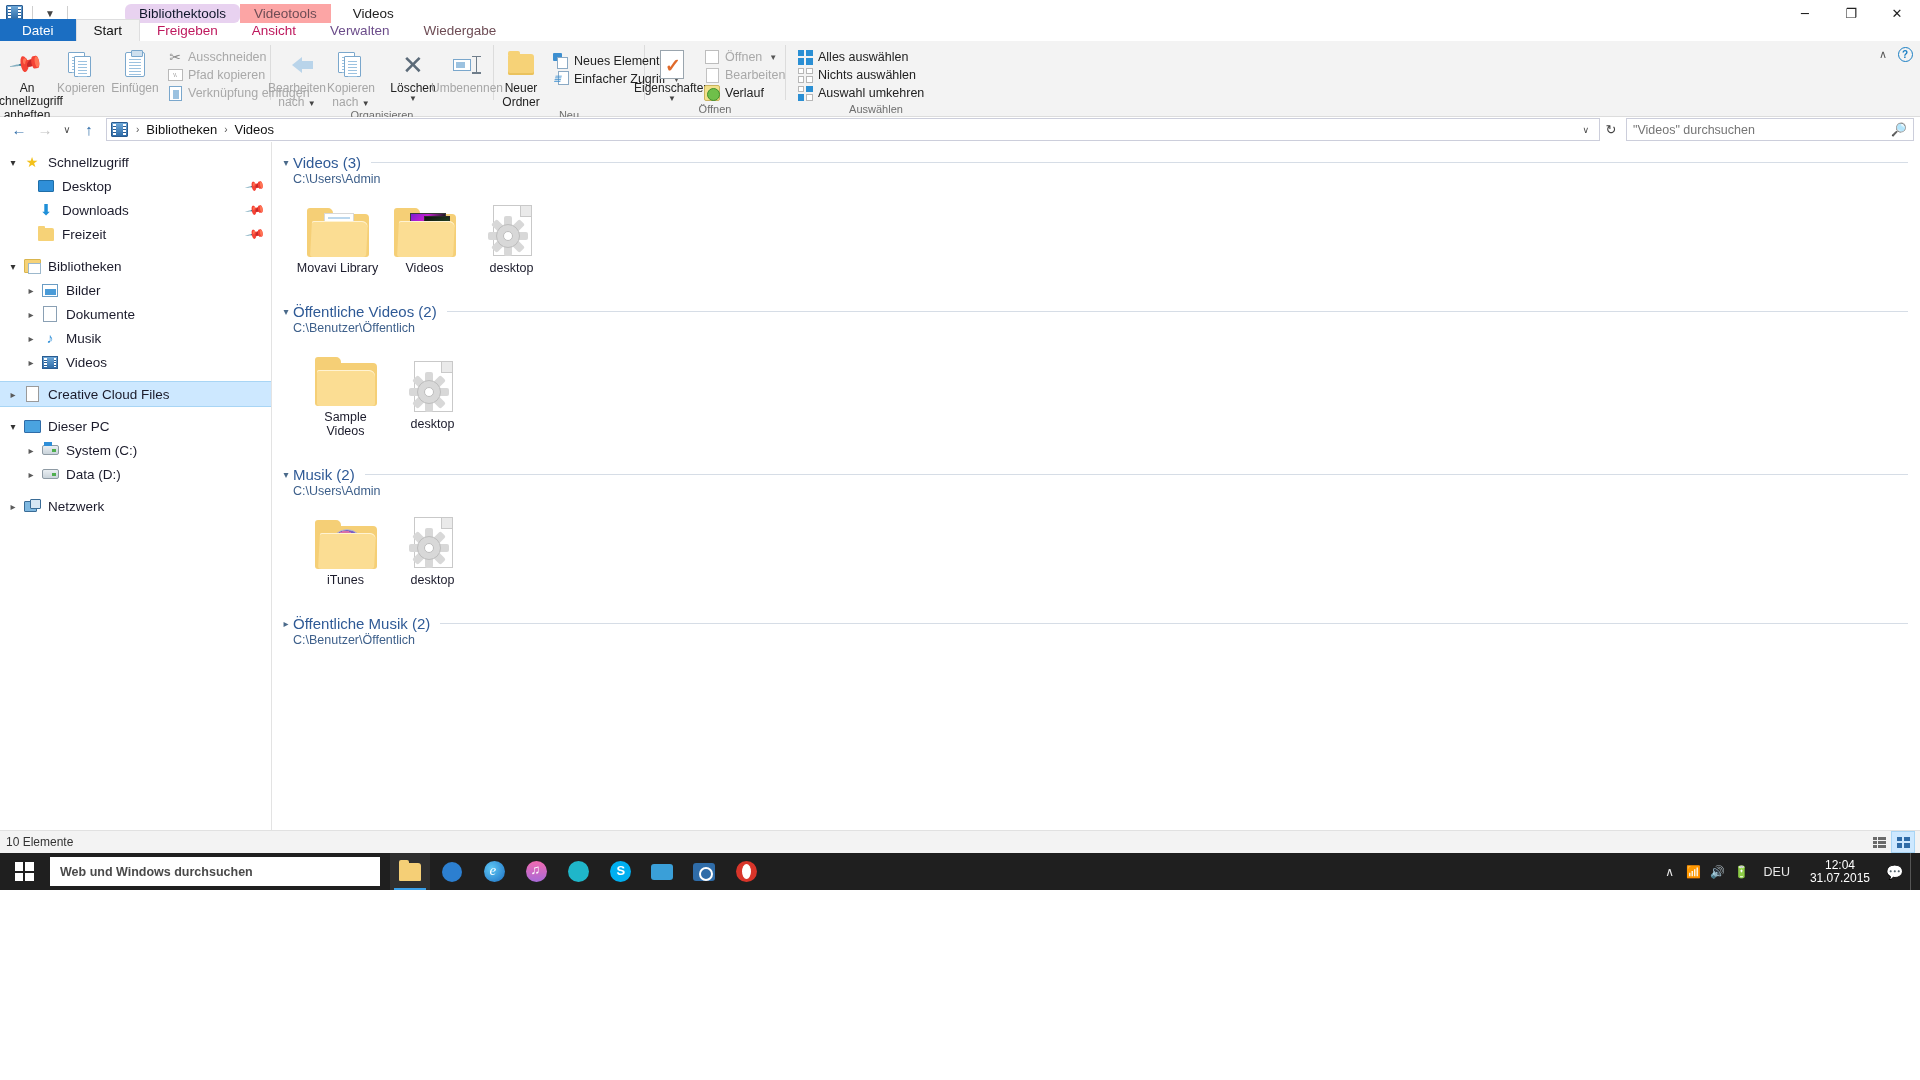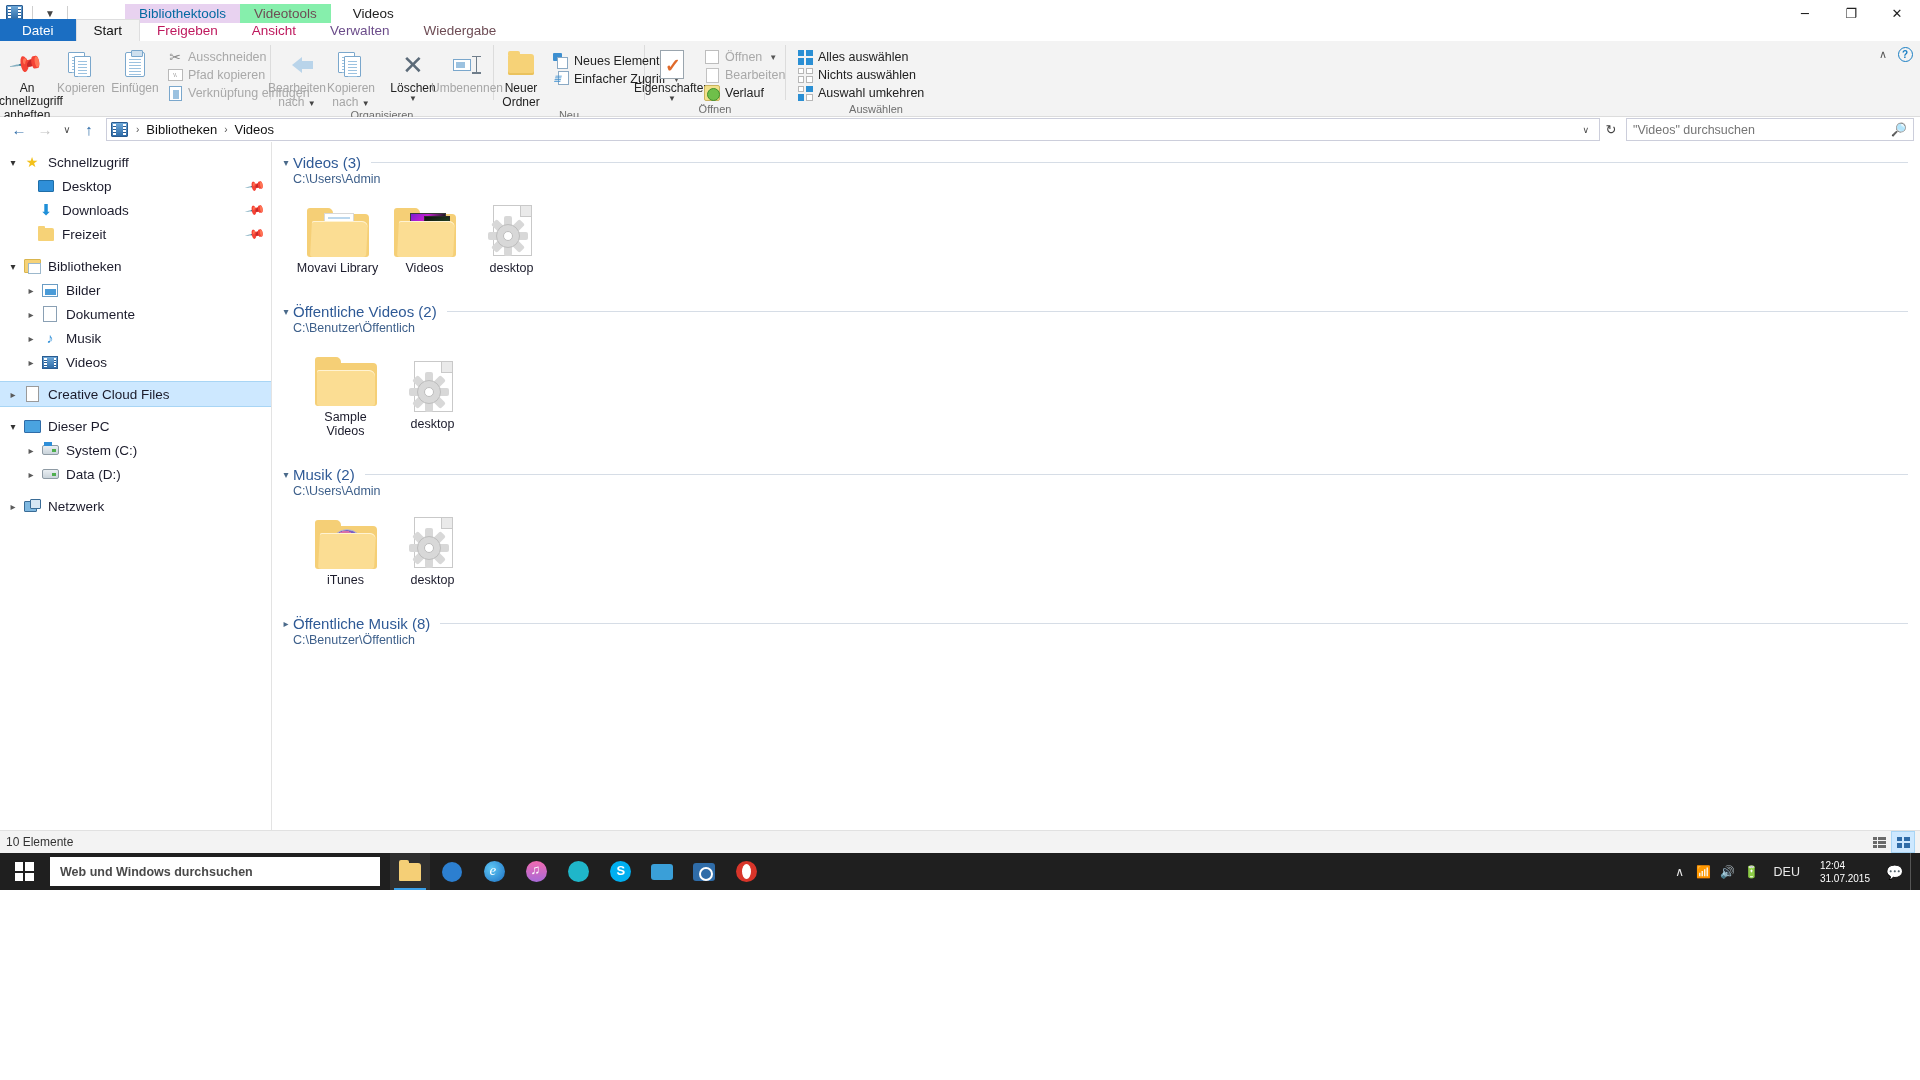--- a/index.html
+++ b/index.html
@@ -31,22 +31,22 @@
   .filmstrip-ico:before{left:1px;}
   .filmstrip-ico:after{right:1px;}
   .qat-sep { width:1px;height:15px;background:#cfcfcf; margin:0 5px; }
   .qat-drop { font-size:10px; color:#444; padding:0 3px; cursor:default; }
 
   .tt-group { display:flex; height:19px; margin-left:52px; align-items:stretch; }
   .tt-tab {
     padding:0 14px; display:flex; align-items:center; font-size:13.5px;
     color:#4a4a6a; height:19px; line-height:19px;
   }
-  .tt-lib { background:#e8d2f0; color:#0369a1;}
-  .tt-vid { background:#86efac; color:#6e4c55;}
+  .tt-lib { background:#e8d2f0; color:#0f172a;border-radius:6px;}
+  .tt-vid { background:#fca5a5; color:#6e4c55;}
   .win-title { margin-left:22px; font-size:13.5px; color:#222; line-height:27px; }
 
   .win-btns { position:absolute; right:0; top:0; display:flex; height:27px; }
   .win-btn { width:46px; height:27px; display:flex; align-items:center; justify-content:center; color:#222; }
   .wb-glyph { font-size:13px; font-family:"DejaVu Sans", sans-serif; line-height:1; }
 
   
   .ribbon-tabs {
     position:absolute; left:0; top:19px; width:1920px; height:22px;
     display:flex; align-items:stretch; z-index:3;
@@ -291,21 +291,21 @@
     width:330px; height:29px; background:#fff; margin-left:2px; display:flex; align-items:center;
     padding:0 10px; font-size:12.5px; color:#4a4a4a;font-weight:bold;
   }
   .task-icons { display:flex; align-items:center; margin-left:10px; gap:2px; }
   .task-ico { width:40px;height:37px;display:flex;align-items:center;justify-content:center;position:relative;}
   .task-ico.active:after{content:"";position:absolute;left:4px;right:4px;bottom:0;height:2px;background:#3aa0e8;}
   .task-ico.active{background:#2f2f2f;}
   .tray { margin-left:auto; display:flex; align-items:center; gap:0; padding-right:2px; }
   .tray-ico{width:24px;height:37px;display:flex;align-items:center;justify-content:center;color:#e8e8e8;font-size:12px;}
   .tray-lang{padding:0 10px;color:#e8e8e8;font-size:12.5px;}
-  .tray-clock{padding:0 10px;color:#fff;font-size:10px;line-height:13px;text-align:left;}
+  .tray-clock{padding:0 10px;color:#fff;font-size:12px;line-height:13px;text-align:center;}
   .tray-action{width:30px;height:37px;display:flex;align-items:center;justify-content:center;color:#e8e8e8;font-size:14px;}
   .showdesk{width:8px;height:37px;border-left:1px solid #555;}
 
   .tb-explorer{width:22px;height:18px;background:#f5cf76;border-radius:1px 3px 1px 1px;position:relative;}
   .tb-explorer:before{content:"";position:absolute;left:0;top:-3px;width:10px;height:4px;background:#f5cf76;border-radius:2px 2px 0 0;}
   .tb-blue-circ{width:20px;height:20px;border-radius:50%;background:#2c7fd0;}
   .tb-edge{width:21px;height:21px;border-radius:50%;background:radial-gradient(circle at 35% 35%,#5fc8f5,#1b6ec2);position:relative;}
   .tb-edge:after{content:"e";position:absolute;left:6px;top:1px;color:#fff;font-size:15px;font-style:italic;font-family:"Liberation Serif",serif;}
   .tb-itunes{width:21px;height:21px;border-radius:50%;background:linear-gradient(#f06ab0,#a96ad8);position:relative;}
   .tb-itunes:after{content:"\266B";position:absolute;left:5px;top:1px;color:#fff;font-size:13px;}
@@ -898,21 +898,21 @@
               </div>
             </div>
             <div class="item-label">desktop</div>
           </div>
         </div>
       </div>
 
       <div class="group" style="margin-top:24px">
         <div class="group-head">
           <span class="group-chev">▸</span>
-          <span class="group-title">Öffentliche Musik (8)</span>
+          <span class="group-title">Öffentliche Musik (2)</span>
           <span class="group-rule"></span>
         </div>
         <div class="group-path">C:\Benutzer\Öffentlich</div>
       </div>
 
     </div>
   </div>
 
   <div class="statusbar">
     <span>10 Elemente</span>

